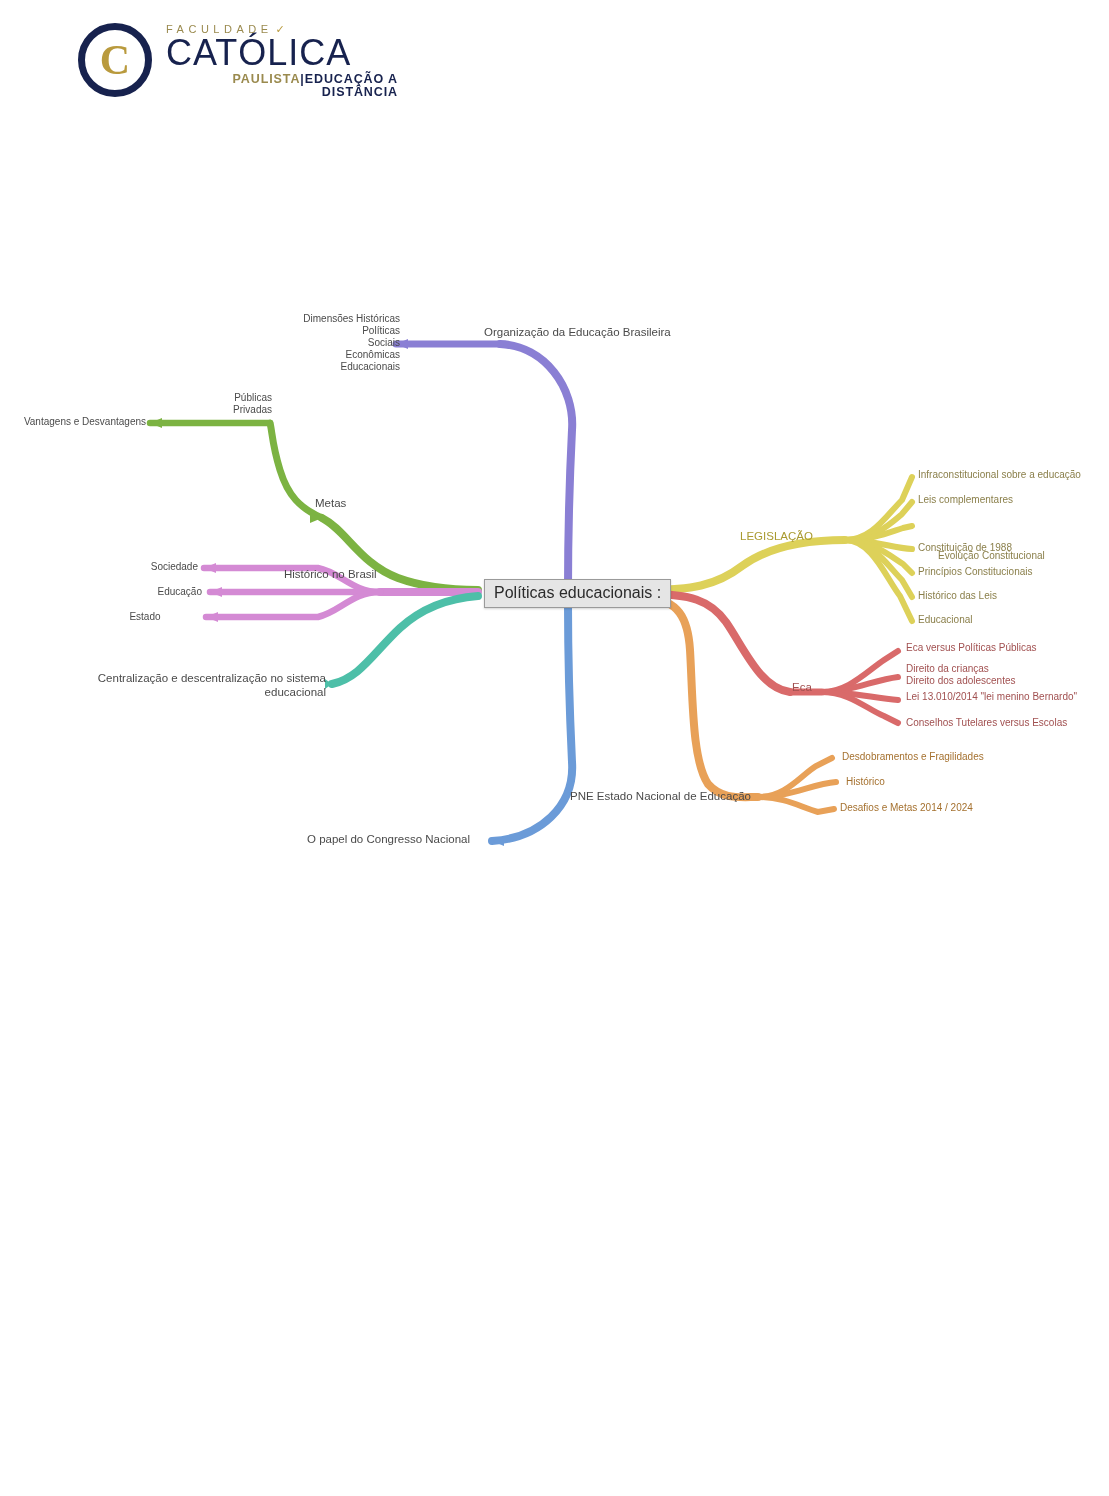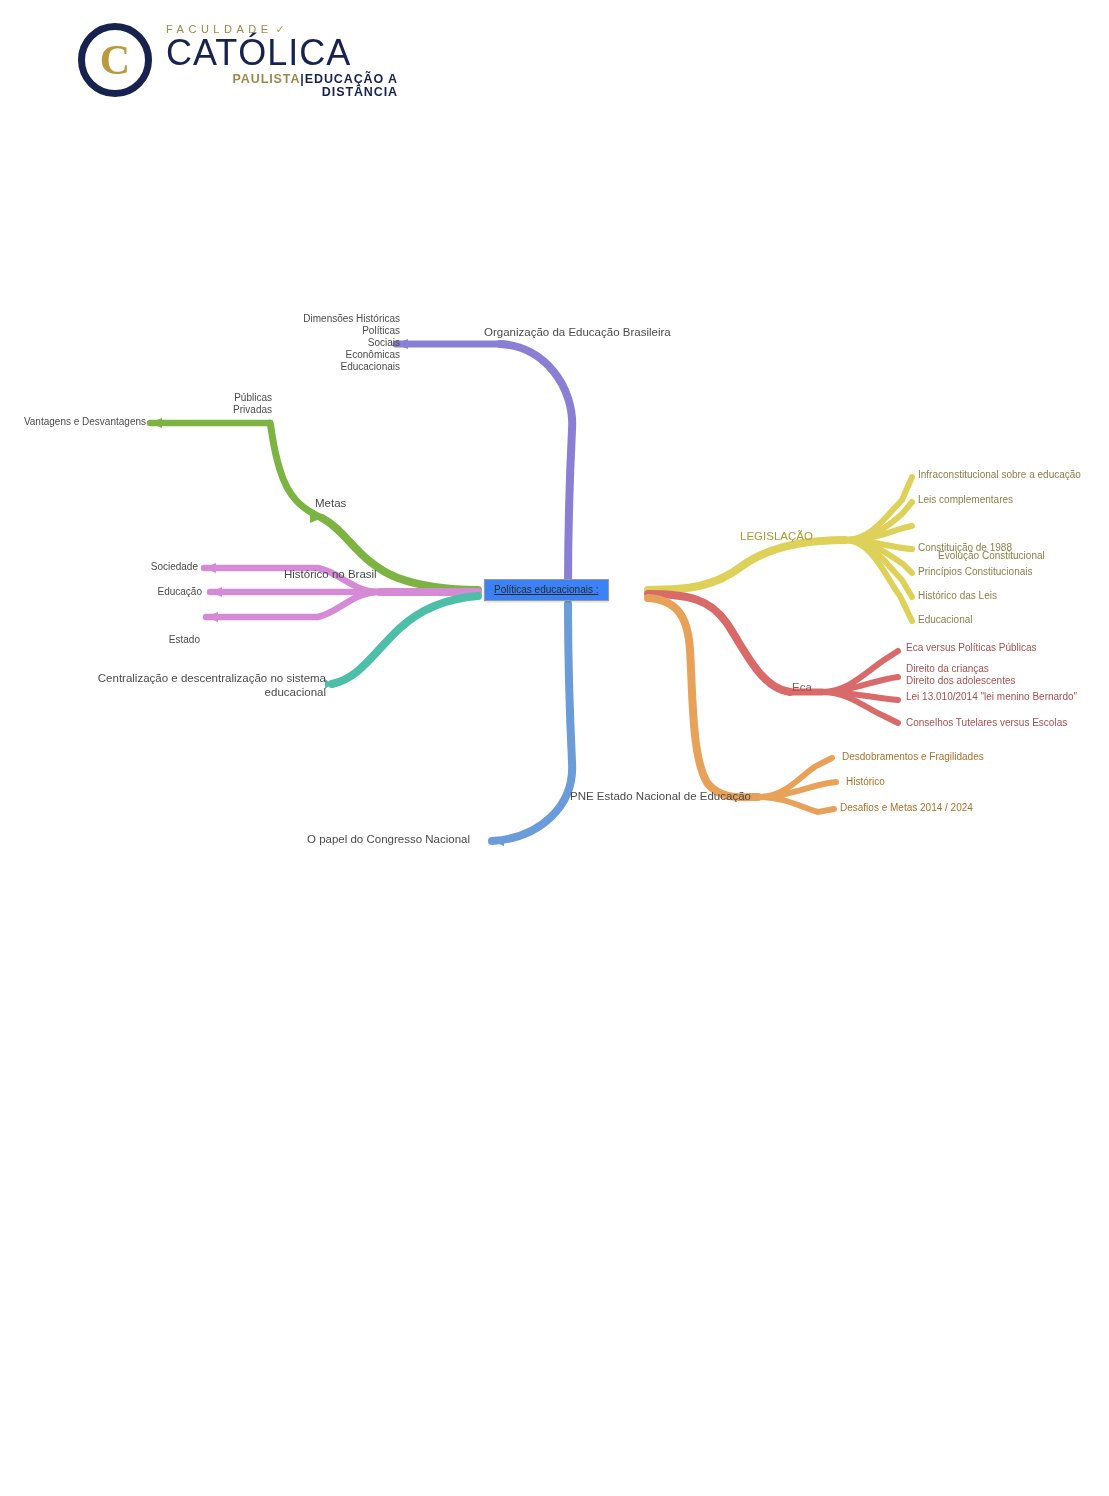--- a/index.html
+++ b/index.html
@@ -99,28 +99,27 @@
     line-height: 13.5px;
   }
   .node-label.small { font-size: 10px; line-height: 12px; }
   .node-label.ra { text-align: right; }
 
   
   #central-node {
     position: absolute;
     left: 484px;
     top: 579px;
-    background: #3b82f6;
+    background: #e5e5e5;
     color: #2b2b2b;
-    font-size: 10px;
+    font-size: 16px;
     padding: 4px 9px 5px 9px;
     border: 1px solid #9a9a9a;
     white-space: nowrap;
     box-shadow: 0 1px 2px rgba(0,0,0,0.18);
-    text-decoration: underline;
   }
 </style>
 </head>
 <body>
 
 <div id="logo">
   <div class="mark"></div>
   <div class="wordmark">
     <div class="l1"><span>FACULDADE</span><span class="slash"> ✓</span></div>
     <div class="l2">CATÓLICA</div>
@@ -203,21 +202,21 @@
 Educacionais</div>
 
   <div class="node-label" style="left:315px; top:497px;">Metas</div>
   <div class="node-label small ra" style="left:160px; top:392px; width:112px;">Públicas
 Privadas</div>
   <div class="node-label small ra" style="left:8px; top:416px; width:138px;">Vantagens e Desvantagens</div>
 
   <div class="node-label" style="left:284px; top:568px;">Histórico no Brasil</div>
   <div class="node-label small ra" style="left:90px; top:561px; width:108px;">Sociedade</div>
   <div class="node-label small ra" style="left:90px; top:586px; width:112px;">Educação</div>
-  <div class="node-label small ra" style="left:90px; top:634px; width:110px;">Estado</div>
+  <div class="node-label small ra" style="left:90px; top:611px; width:110px;text-align:center;">Estado</div>
 
   <div class="node-label ra" style="left:70px; top:672px; width:256px;">Centralização e descentralização no sistema
 educacional</div>
 
   <div class="node-label" style="left:307px; top:833px;">O papel do Congresso Nacional</div>
 
   <div class="node-label" style="left:740px; top:530px; color:#a99a30;">LEGISLAÇÃO</div>
   <div class="node-label small" style="left:918px; top:469px; color:#8a7f4a;">Infraconstitucional sobre a educação</div>
   <div class="node-label small" style="left:918px; top:494px; color:#8a7f4a;">Leis complementares</div>
   <div class="node-label small" style="left:938px; top:518px; color:#8a7f4a;margin-top:32px;">Evolução Constitucional</div>

